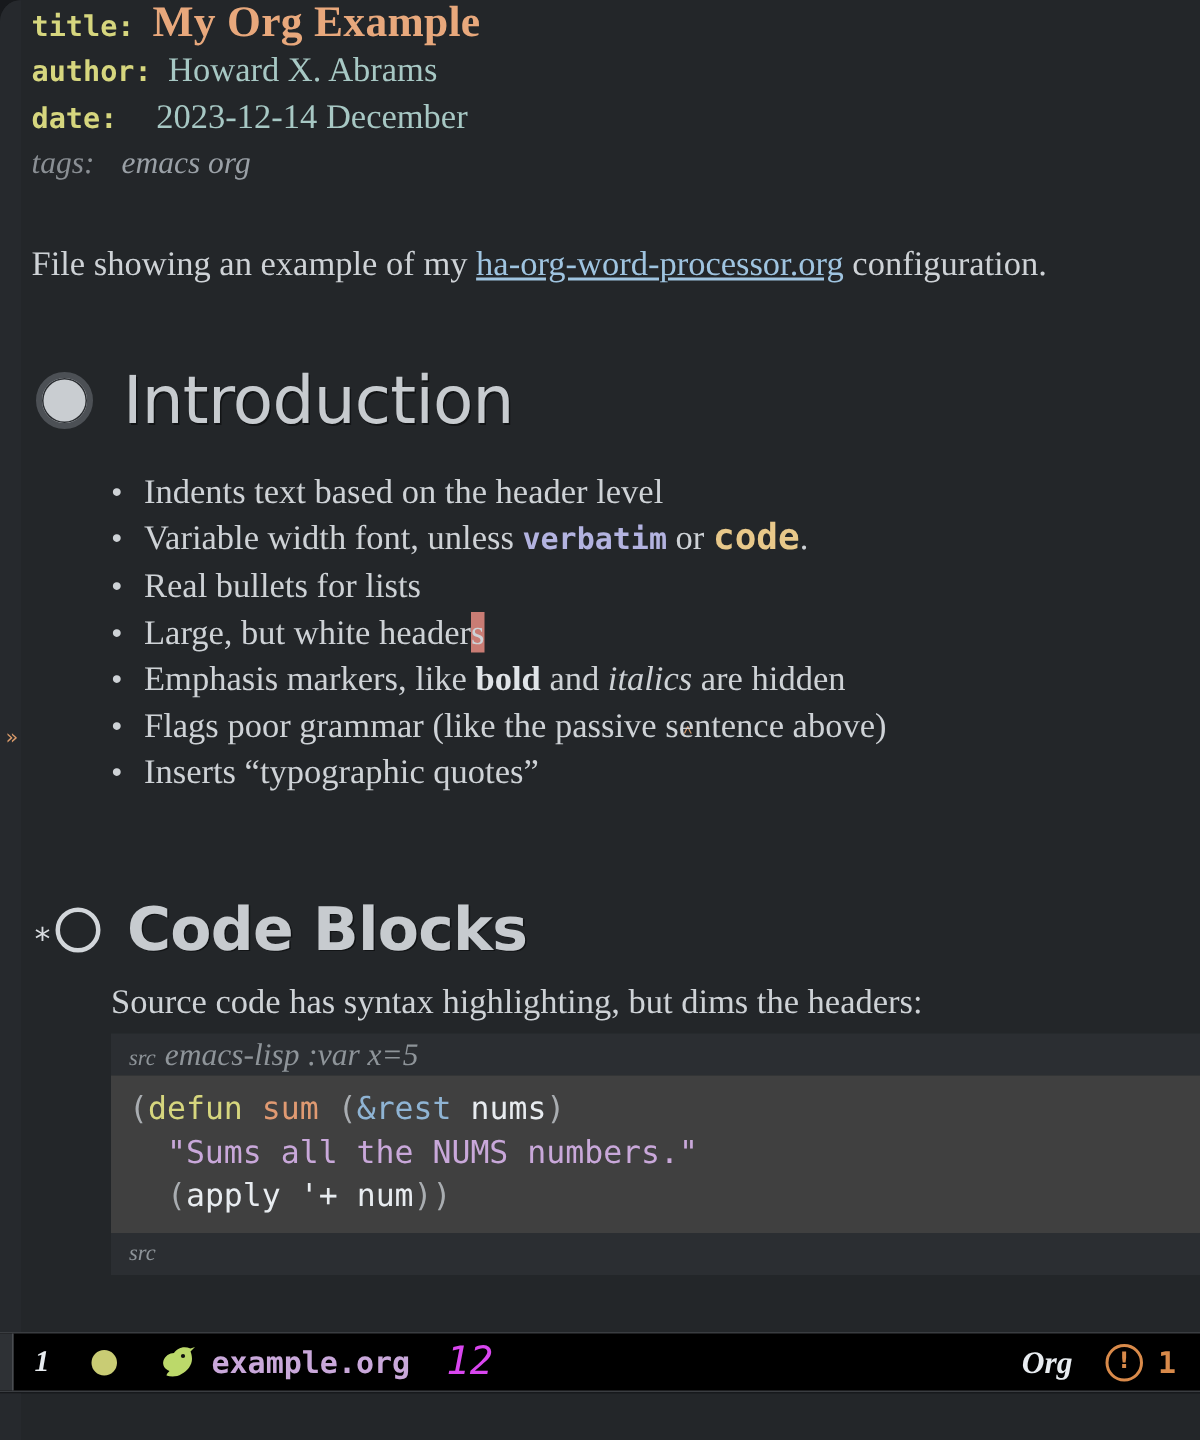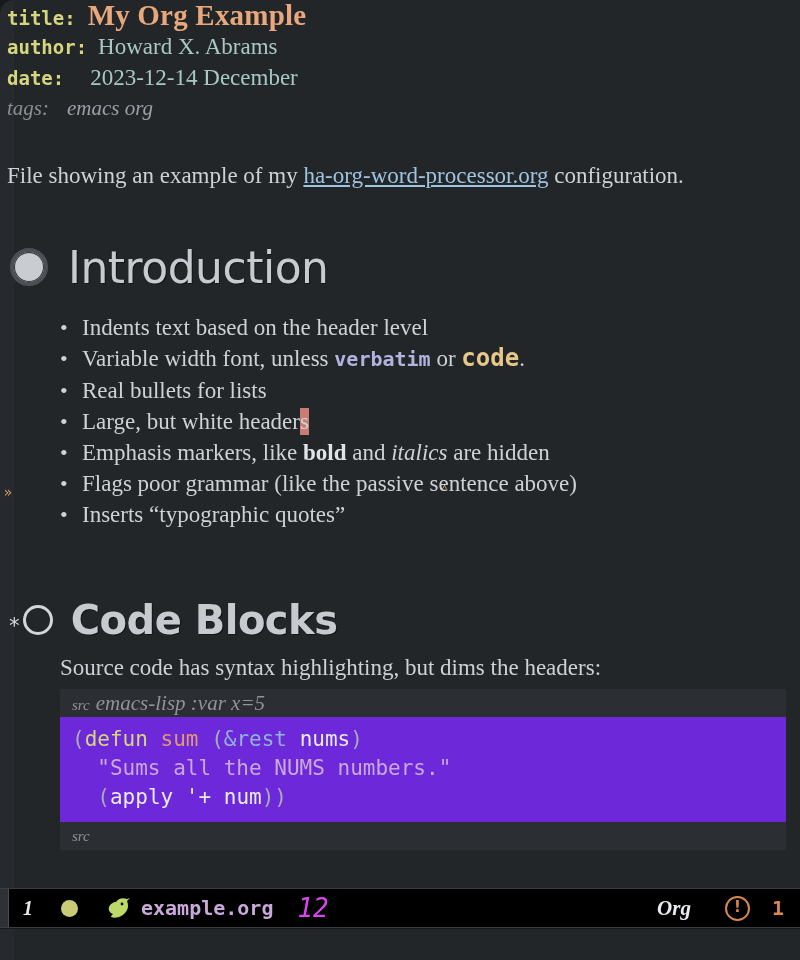--- a/index.html
+++ b/index.html
@@ -43,21 +43,21 @@
     width: 12px; height: 16px;
     color: #d89a6a;
     font-size: 14px;
     line-height: 16px;
     font-family: "DejaVu Sans", sans-serif;
     text-align: center;
   }
 
   #content {
     position: absolute;
-    left: 0; top: 0;
+    left: 14px; top: 0;
     width: 786px; height: 888px;
   }
 
   
   .meta {
     margin: 0;
     padding: 0 0 0 7px;
     line-height: 31px;
     white-space: nowrap;
   }
@@ -242,21 +242,21 @@
     font-family: "Liberation Serif", serif;
     font-style: italic;
     line-height: 28px;
     height: 28px;
     padding-left: 12px;
     white-space: nowrap;
   }
   .src-kw-small { font-size: 15px; }
   .src-head-args { font-size: 21px; margin-left: 6px; }
   .src-body {
-    background: #6d28d9;
+    background: #404040;
     padding: 8px 0 10px 0;
   }
   .src-line {
     font-family: "DejaVu Sans Mono", monospace;
     font-size: 21px;
     line-height: 29px;
     color: #d8dce0;
     white-space: pre;
     padding-left: 12px;
   }
@@ -289,21 +289,21 @@
     display: flex;
     align-items: center;
     flex: 1;
     padding-left: 14px;
     gap: 0;
   }
   .ml-right {
     display: flex;
     align-items: center;
     padding-right: 16px;
-    gap: 22px;
+    gap: 10px;
   }
   .ml-winnum {
     font-family: "Liberation Serif", serif;
     font-style: italic;
     font-weight: bold;
     font-size: 20px;
     color: #e8ecf0;
     margin-right: 28px;
   }
   .ml-dot {

